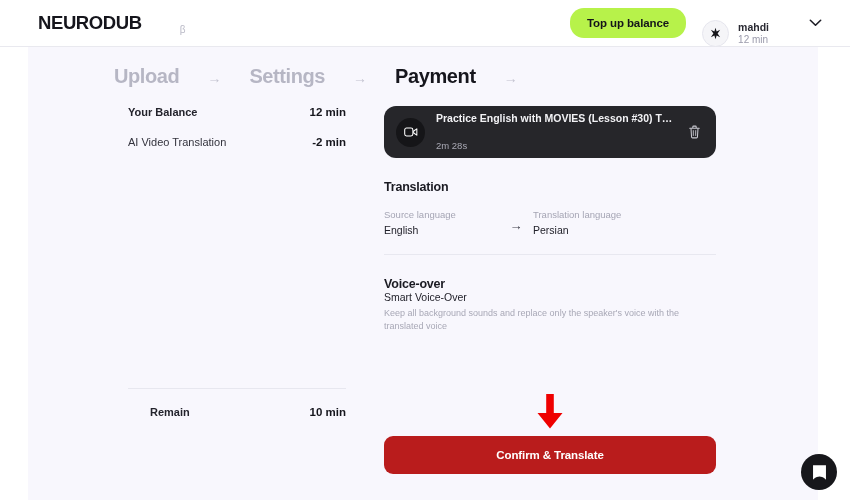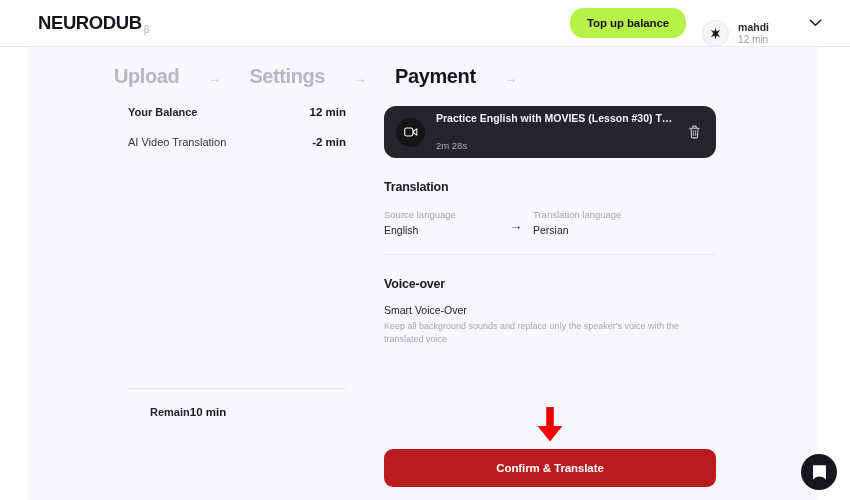--- a/index.html
+++ b/index.html
@@ -28,20 +28,21 @@
     position: relative;
   }
 
   .logo {
     font-size: 18.5px;
     font-weight: 800;
     letter-spacing: -0.4px;
     color: #15151c;
     display: flex;
     align-items: flex-end;
+    gap: 36px;
   }
   .logo-beta {
     font-size: 10px;
     font-weight: 400;
     color: #b9b9c6;
     margin-left: 2px;
     line-height: 1;
     position: relative;
     top: 1px;
   }
@@ -157,21 +158,21 @@
     top: 282px;
     height: 1px;
     background: #e7e7ef;
   }
   .remain-row {
     position: absolute;
     left: 0;
     right: 0;
     top: 300px;
     display: flex;
-    justify-content: flex-start;
+    justify-content: space-between;
     align-items: baseline;
     padding-left: 22px;
   }
 
   
   .video-card {
     background: #26262a;
     border-radius: 12px;
     height: 52px;
     display: flex;
@@ -233,21 +234,21 @@
     color: #3a3a46;
     padding-bottom: 3px;
   }
 
   .sect-divider {
     height: 1px;
     background: #e8e8f0;
     margin-top: 18px;
   }
 
-  .vo-name { font-size: 10.5px; color: #23232c; margin-top: 13px; }
+  .vo-name { font-size: 10.5px; color: #23232c; }
   .vo-desc { font-size: 9px; color: #a8a8b6; margin-top: 4px; line-height: 1.4; }
 
   
   .cta-wrap { position: relative; margin-top: 104px; }
   .red-arrow {
     position: absolute;
     top: -42px;
     left: 50%;
     transform: translateX(-50%);
   }

